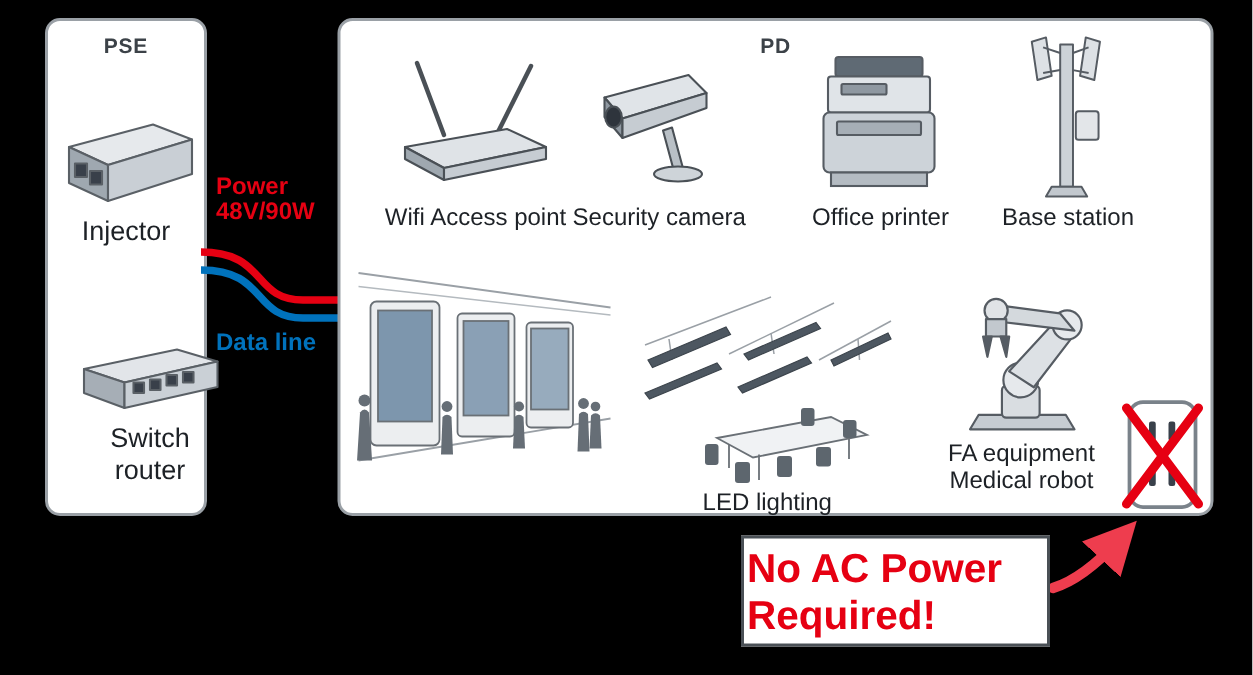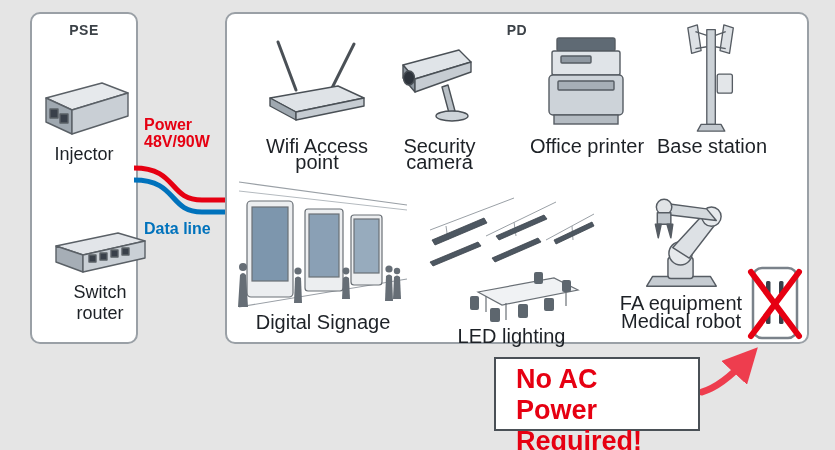--- a/index.html
+++ b/index.html
@@ -5,57 +5,57 @@
   :root{
     --power-red:#e60012;
     --data-blue:#0072bc;
     --callout-red:#e60012;
     --arrow-red:#ee3d4e;
     --panel-border:#9aa0a6;
     --ink:#1d2126;
   }
   html,body{margin:0;padding:0;background:#fff;}
   .canvas{
-    position:relative;width:835px;height:450px;background:#e5e5e5;overflow:hidden;
+    position:relative;width:835px;height:450px;background:#000000;overflow:hidden;
     font-family:"Liberation Sans","DejaVu Sans",sans-serif;color:var(--ink);
   }
   .panel{position:absolute;border:2px solid var(--panel-border);border-radius:10px;background:#fff;}
   .panel-title{text-align:center;margin-top:8px;font-size:14px;font-weight:bold;color:#3c4248;letter-spacing:.5px;}
   .pse{left:30px;top:12px;width:104px;height:328px;}
   .pd{left:225px;top:12px;width:580px;height:328px;}
 
   .pse-device{position:absolute;left:0;width:100%;display:flex;flex-direction:column;align-items:center;}
   .pse-device.injector{top:62px;}
   .pse-device.switch-router{top:214px;margin-left:16px;}
   .dev-label{font-size:18px;text-align:center;margin-top:4px;}
 
   .pd-item{position:absolute;text-align:center;}
   .icon-wrap{display:flex;align-items:center;justify-content:center;}
-  .pd-label{font-size:20px;line-height:16px;text-align:center;margin-top:2px;}
+  .pd-label{font-size:16px;line-height:16px;text-align:center;margin-top:2px;}
 
   .item-wifi{left:20px;top:14px;width:140px;}    .item-wifi .icon-wrap{height:108px;}
   .item-camera{left:150px;top:18px;width:125px;} .item-camera .icon-wrap{height:104px;}
   .item-printer{left:295px;top:16px;width:130px;}.item-printer .icon-wrap{height:106px;}
   .item-base{left:420px;top:6px;width:130px;}    .item-base .icon-wrap{height:116px;}
   .item-signage{left:6px;top:164px;width:180px;} .item-signage .icon-wrap{height:134px;}
   .item-led{left:192px;top:180px;width:185px;}   .item-led .icon-wrap{height:132px;}
   .item-fa{left:388px;top:161px;width:132px;}    .item-fa .icon-wrap{height:118px;}
   .item-outlet{left:520px;top:250px;width:56px;height:80px;}
 
   .cables{position:absolute;left:134px;top:150px;width:92px;height:72px;}
   .mid-label{position:absolute;left:144px;width:90px;font-size:16px;font-weight:bold;line-height:17px;}
   .power-label{top:116px;color:var(--power-red);}
   .data-label{top:220px;color:var(--data-blue);}
   .mid-label span{display:block;}
 
   .arrow{position:absolute;left:698px;top:344px;width:66px;height:54px;}
 
   .callout{
     position:absolute;left:494px;top:357px;width:206px;height:74px;box-sizing:border-box;
-    border:2px solid #4a5056;background:#fff;padding:5px 20px;
+    border:2px solid #4a5056;background:#fff;padding:5px 2px;
     font-size:27px;font-weight:bold;line-height:31px;color:var(--callout-red);
   }
   .callout span{display:block;}
   svg{display:block;}
 </style>
 </head>
 <body>
 
 <div class="canvas">
 
@@ -201,21 +201,20 @@
               <path d="M57,124 L58,99 Q61,96 64,99 L65,124 Z"></path>
             <circle cx="109" cy="92" r="3.4"></circle>
               <path d="M105,120 L106,99 Q109,96 112,99 L113,120 Z"></path>
             <circle cx="152" cy="90" r="3.6"></circle>
               <path d="M148,122 L149,97 Q152,94 155,97 L156,122 Z"></path>
             <circle cx="160" cy="92" r="3.2"></circle>
               <path d="M156,120 L157,98 Q160,95 163,98 L164,120 Z"></path>
           </g>
         </svg>
       </div>
-      <div class="pd-label">Digital Signage</div>
     </div>
 
     <div class="pd-item item-led">
       <div class="icon-wrap">
         <svg width="172" height="128" viewBox="0 0 172 128">
           <g stroke="#9aa0a6" stroke-width="1">
             <line x1="4" y1="34" x2="88" y2="2"></line>
             <line x1="60" y1="40" x2="130" y2="6"></line>
             <line x1="120" y1="44" x2="168" y2="18"></line>
             <line x1="20" y1="30" x2="22" y2="44"></line>

